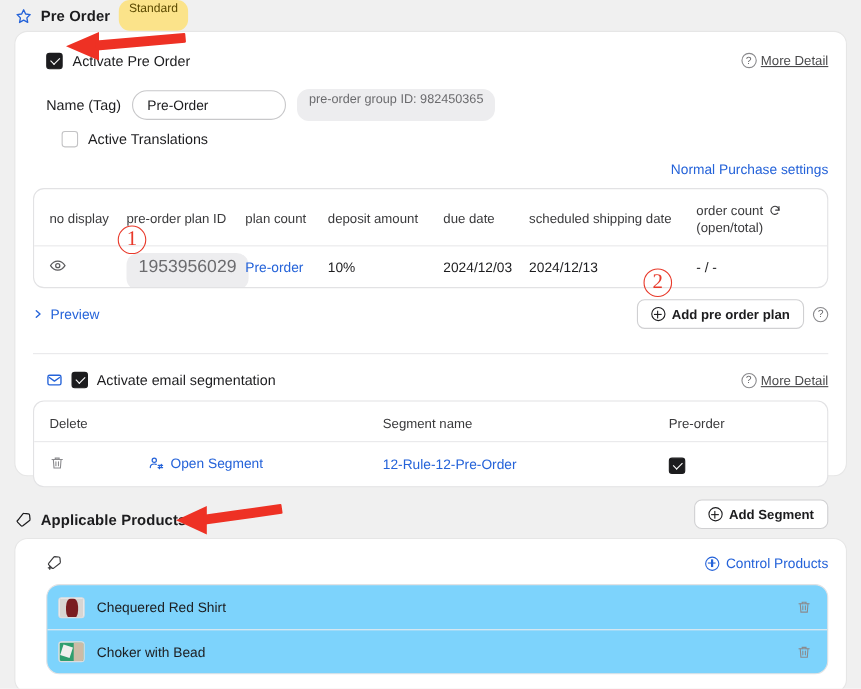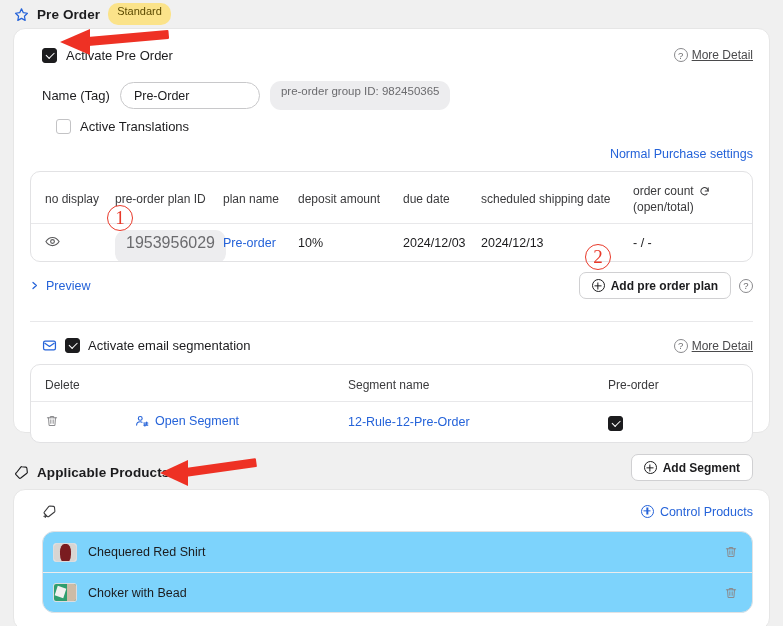--- a/index.html
+++ b/index.html
@@ -18,21 +18,21 @@
     display: flex; align-items: center; gap: 8px;
     padding-left: 14px;
   }
   .section-head .ttl {
     font-size: 13.5px; font-weight: bold; color: #1c1c1e;
     letter-spacing: .1px;
   }
   .badge {
     background: #fbe38a; color: #5c4a00;
     font-size: 11px; border-radius: 10px;
-    padding: 2px 9px 7px; line-height: 1.1;
+    padding: 2px 9px 14px; line-height: 1.1;
   }
   .ic { display: inline-flex; align-items: center; justify-content: center; flex: none; }
 
   
   .card {
     background: #ffffff;
     border-radius: 12px;
     border: 1px solid #e6e6e6;
     margin: 0 13px;
   }
@@ -216,21 +216,21 @@
     </div>
 
     <div style="text-align:right; padding:12px 16px 0;">
       <a class="link">Normal Purchase settings</a>
     </div>
 
     <div class="tbl" style="margin:10px 16px 0;">
       <div class="thead">
         <div class="c k0">no display</div>
         <div class="c k1">pre-order plan ID</div>
-        <div class="c k2">plan name</div>
+        <div class="c k2">plan count</div>
         <div class="c k3">deposit amount</div>
         <div class="c k4">due date</div>
         <div class="c k5">scheduled shipping date</div>
         <div class="c k6">
           <div class="row" style="gap:5px;">
             <span>order count</span>
             <span class="ic">
               <svg width="11" height="11" viewBox="0 0 24 24" fill="none" stroke="#3a3a3c" stroke-width="2.2" stroke-linecap="round">
                 <path d="M20 11a8 8 0 1 0-2.3 6"></path>
                   <polyline points="20,4 20,11 13.5,11"></polyline>
@@ -358,21 +358,21 @@
   <div class="card" style="padding:14px 0 16px;">
     <div class="spread" style="padding:0 16px 0 28px;">
       <div class="row" style="gap:9px;">
         <span class="ic">
           <svg width="15" height="15" viewBox="0 0 24 24" fill="none" stroke="#3a3a3c" stroke-width="1.7" stroke-linejoin="round">
             <path d="M3.6 13 11 3.9c.4-.5.9-.7 1.5-.7l5.9.6c.8.1 1.5.8 1.6 1.6l.6 5.9c.1.6-.2 1.1-.6 1.5l-9.1 7.2c-.7.6-1.8.5-2.5-.2l-4.6-4.6c-.7-.7-.7-1.7-.2-2.2z"></path>
             <path d="M3 19.5h4.4M5.2 17.3v4.4" stroke-linecap="round"></path>
           </svg>
         </span>
       </div>
-      <a class="link" style="display:inline-flex; align-items:flex-start; gap:6px;">
+      <a class="link" style="display:inline-flex; align-items:flex-end; gap:6px;">
         <span class="plus-c blue"></span>
         <span>Control Products</span>
       </a>
     </div>
 
     <div class="prod-box" style="margin:12px 16px 0 28px;">
       <div class="prod-row">
         <span class="thumb">
           <span style="position:absolute;inset:0;background:#d8d5d2;"></span>
           <span style="position:absolute;left:6px;top:0;width:11px;height:19px;background:#7a1c20;border-radius:40% 40% 45% 45%;"></span>

